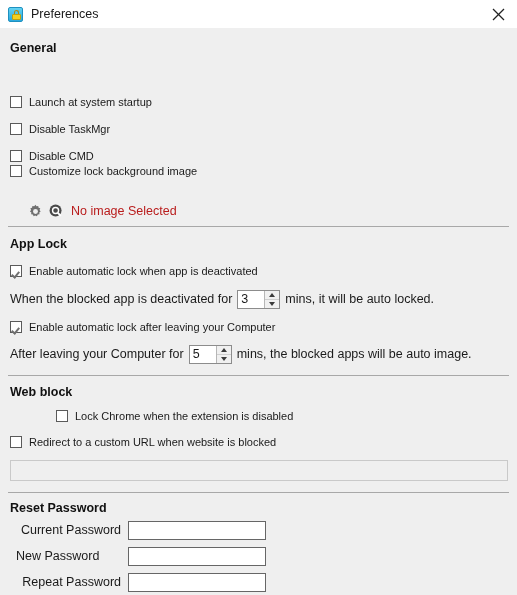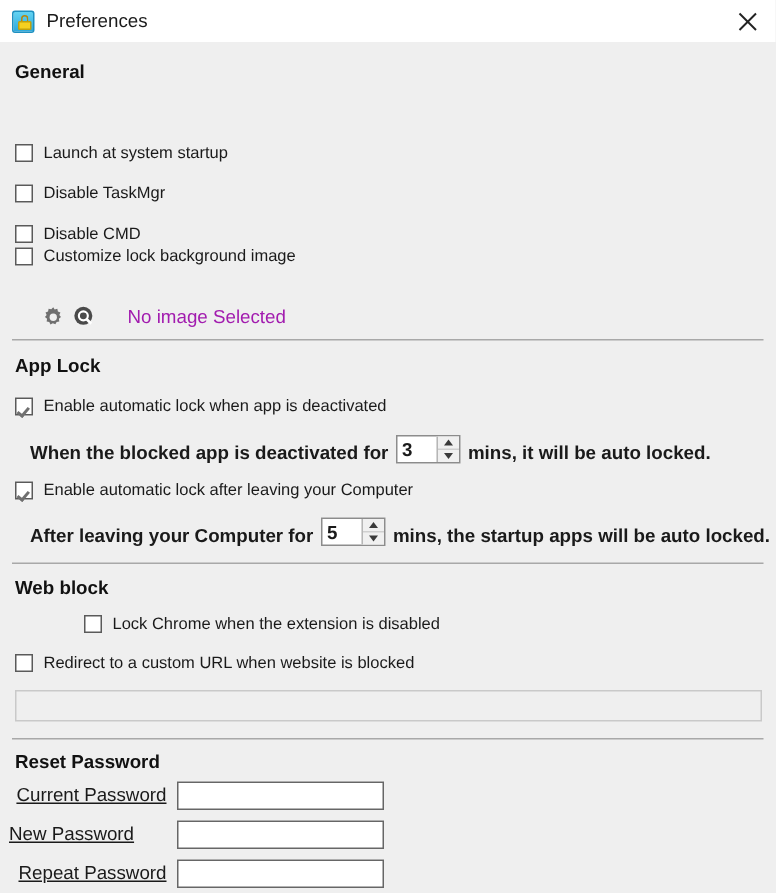--- a/index.html
+++ b/index.html
@@ -143,35 +143,34 @@
   .imgrow {
     position: absolute;
     left: 28px;
     display: flex;
     align-items: center;
     height: 18px;
   }
   .gear-icon { width: 15px; height: 15px; flex: none; cursor: pointer; }
   .search-icon { width: 15px; height: 15px; flex: none; margin-left: 6px; cursor: pointer; }
   .noimg-text {
-    margin-left: 21px;
-    color: #a21caf;
+    margin-left: 7px;
+    color: #b91c1c;
     font-size: 12.5px;
   }
 
   
   .sentence {
     position: absolute;
-    left: 20px;
-    display: flex;
-    align-items: flex-end;
+    left: 10px;
+    display: flex;
+    align-items: center;
     height: 20px;
     font-size: 12.5px;
     white-space: nowrap;
-    font-weight: bold;
   }
   .spinner {
     display: inline-flex;
     align-items: stretch;
     height: 19px;
     background: #ffffff;
     border: 1px solid #8c8c8c;
     box-sizing: border-box;
     margin: 0 5px;
     cursor: text;
@@ -220,27 +219,26 @@
     font-family: "Liberation Sans", sans-serif;
     font-size: 12.5px;
     padding: 0 4px;
     color: #555;
     outline: none;
   }
 
   
   .pw-row {
     position: absolute;
-    left: 6px;
+    left: 16px;
     width: 250px;
     display: flex;
     align-items: center;
     justify-content: flex-end;
     height: 20px;
-    text-decoration: underline;
   }
   .pw-label {
     font-size: 12.5px;
     color: #1a1a1a;
     text-align: right;
     padding-right: 7px;
   }
   .pw-input {
     width: 138px;
     height: 19px;
@@ -347,21 +345,21 @@
       <span class="val">5</span>
       <span class="btns">
         <span>
             <i class="arrow-up"></i>
           </span>
         <span>
             <i class="arrow-down"></i>
           </span>
       </span>
     </span>
-    <span>mins, the startup apps will be auto locked.</span>
+    <span>mins, the blocked apps will be auto image.</span>
   </div>
 
   <div class="divider" style="top:347px;"></div>
 
   <div class="section-title" style="top:357px;">Web block</div>
 
   <div class="row" style="top:379px;padding-left:46px;">
     <span class="cb"></span>
     <span class="cb-label">Lock Chrome when the extension is disabled</span>
   </div>

